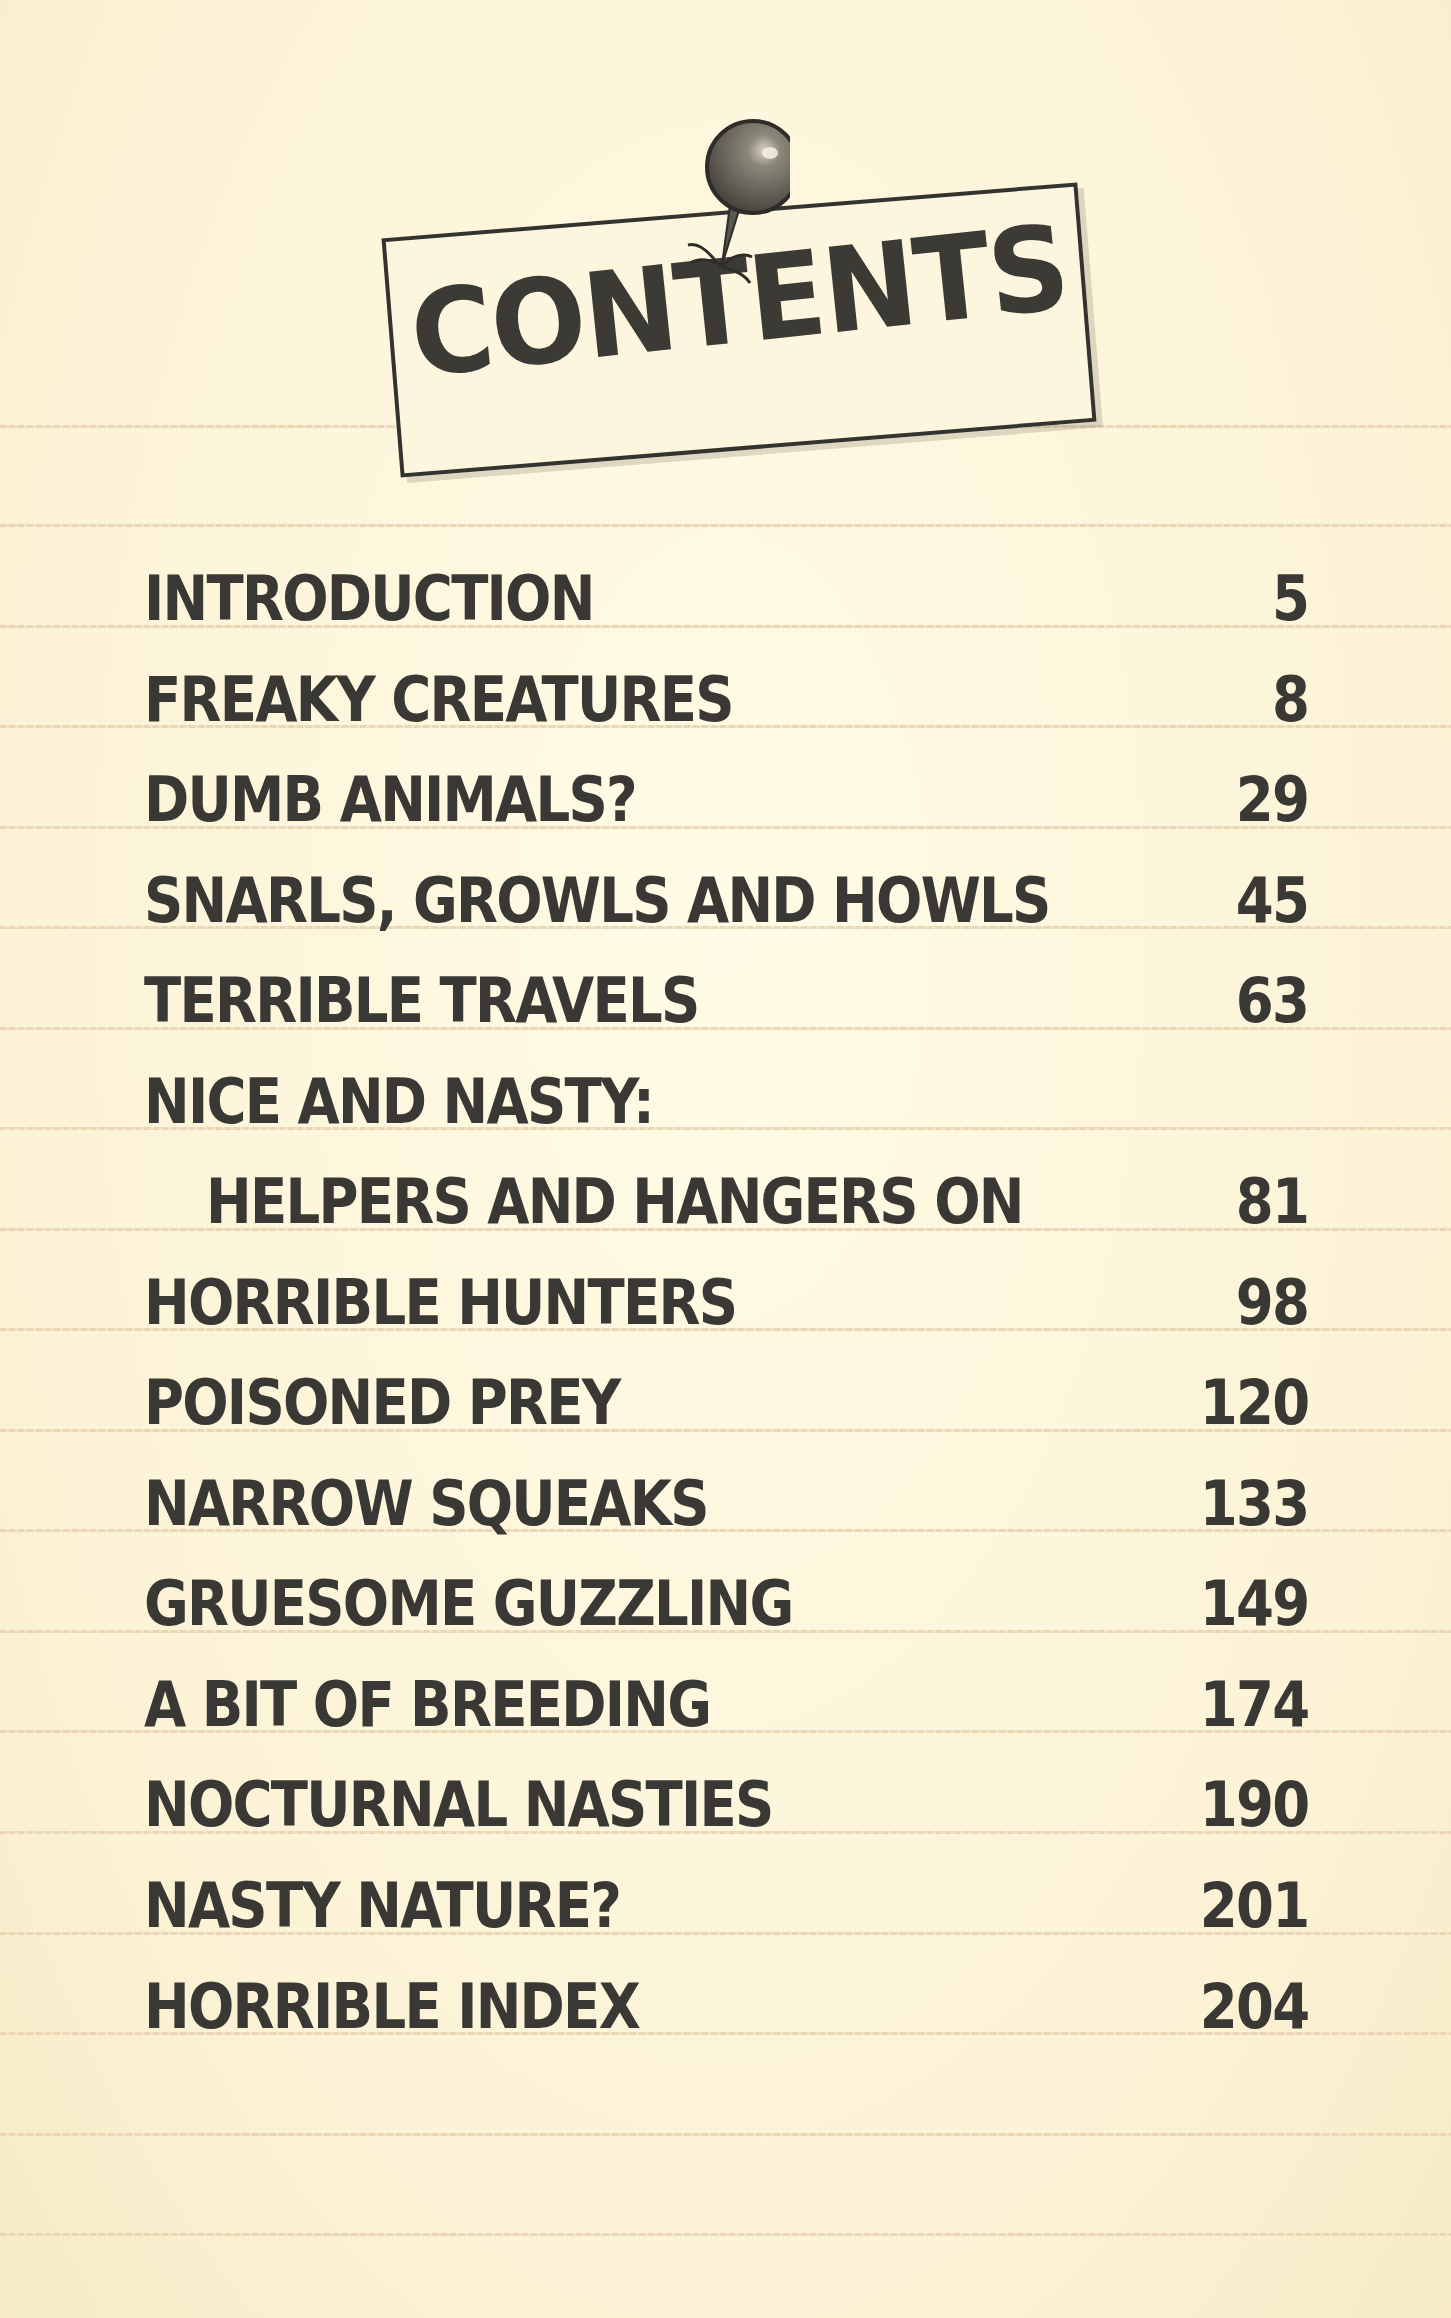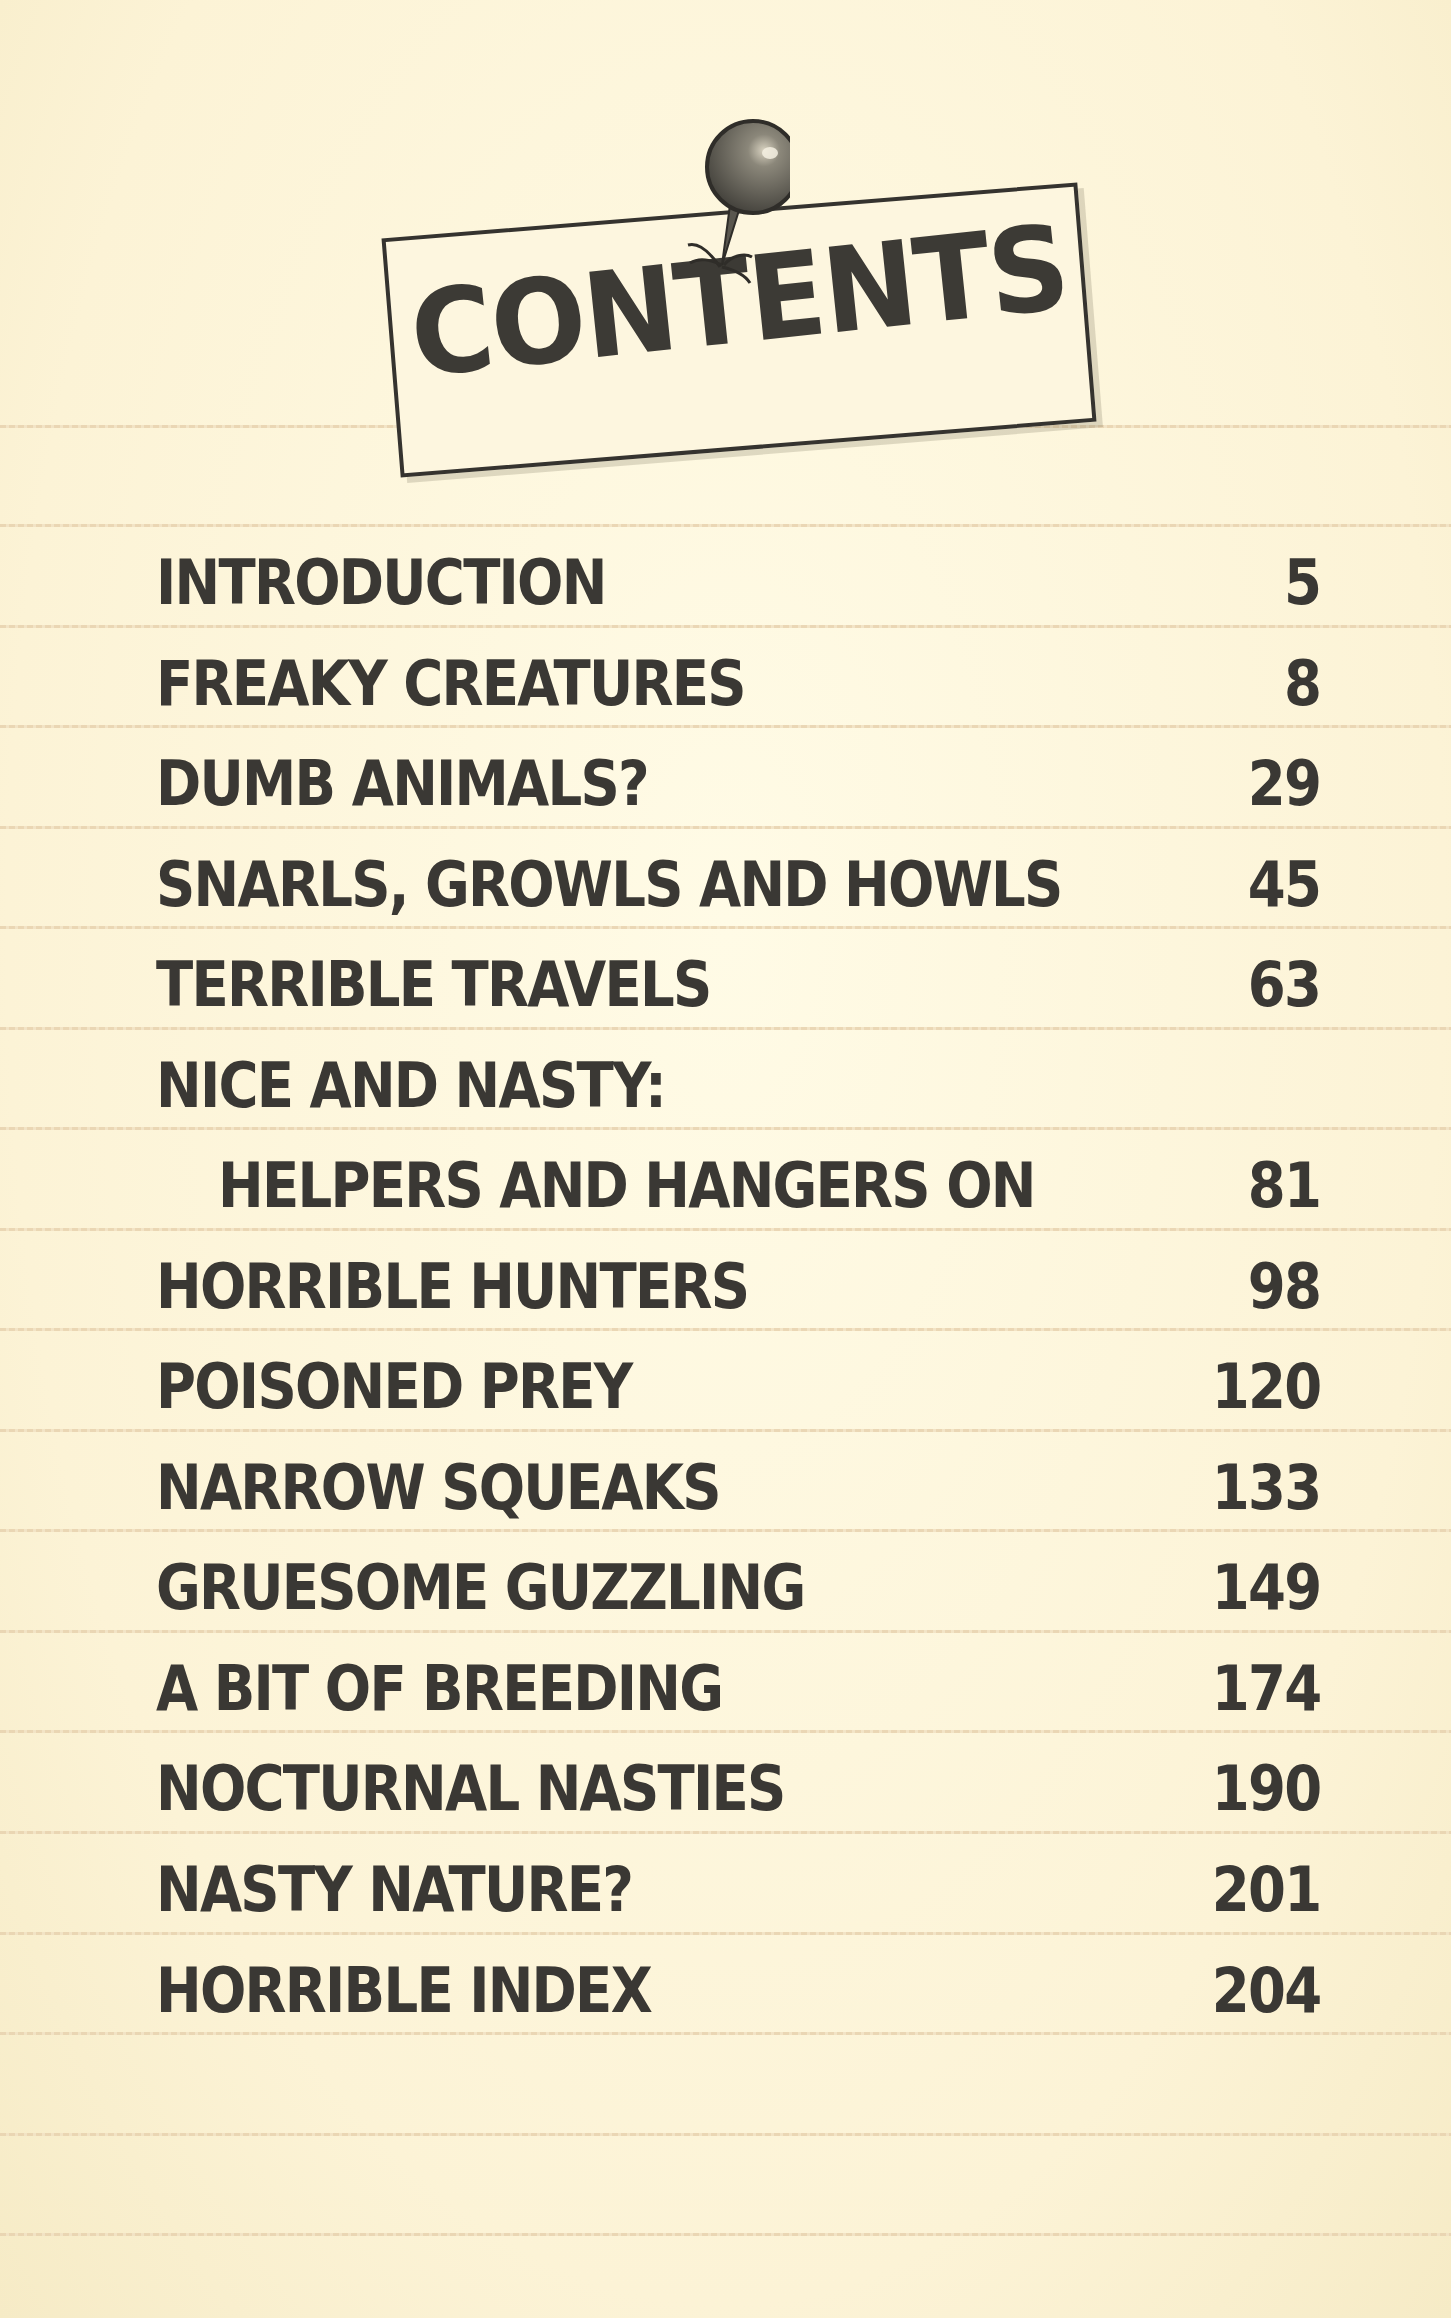--- a/index.html
+++ b/index.html
@@ -23,21 +23,21 @@
     box-shadow: 6px 6px 0 rgba(80,70,50,0.18);
   }
   .title-text {
     position: absolute; left: 0; top: 58px; width: 100%; text-align: center;
     font-family: "DejaVu Sans", sans-serif; font-weight: bold;
     font-size: 112px; letter-spacing: -2px; color: #3c3a35;
     transform: rotate(-6deg) scaleY(1.05);
   }
   .pin { position: absolute; left: 660px; top: 115px; width: 130px; height: 170px; }
   .toc { position: absolute; left: 0; top: 0; width: 1451px; }
-  .row { position: absolute; left: 156px; width: 1164px; height: 100px; }
+  .row { position: absolute; left: 144px; width: 1164px; height: 100px; margin-top: 16px; }
   .row .label, .row .page-no {
     position: absolute; bottom: 10px;
     font-family: "DejaVu Sans", sans-serif; font-weight: bold;
     font-size: 62px; line-height: 62px; color: #3a3834;
     letter-spacing: -2px; transform: scaleX(0.88); white-space: nowrap;
   }
   .row .label { left: 0; transform-origin: left bottom; }
   .row .page-no { right: 0; transform-origin: right bottom; }
   .row.indent .label { left: 62px; }
 </style>

